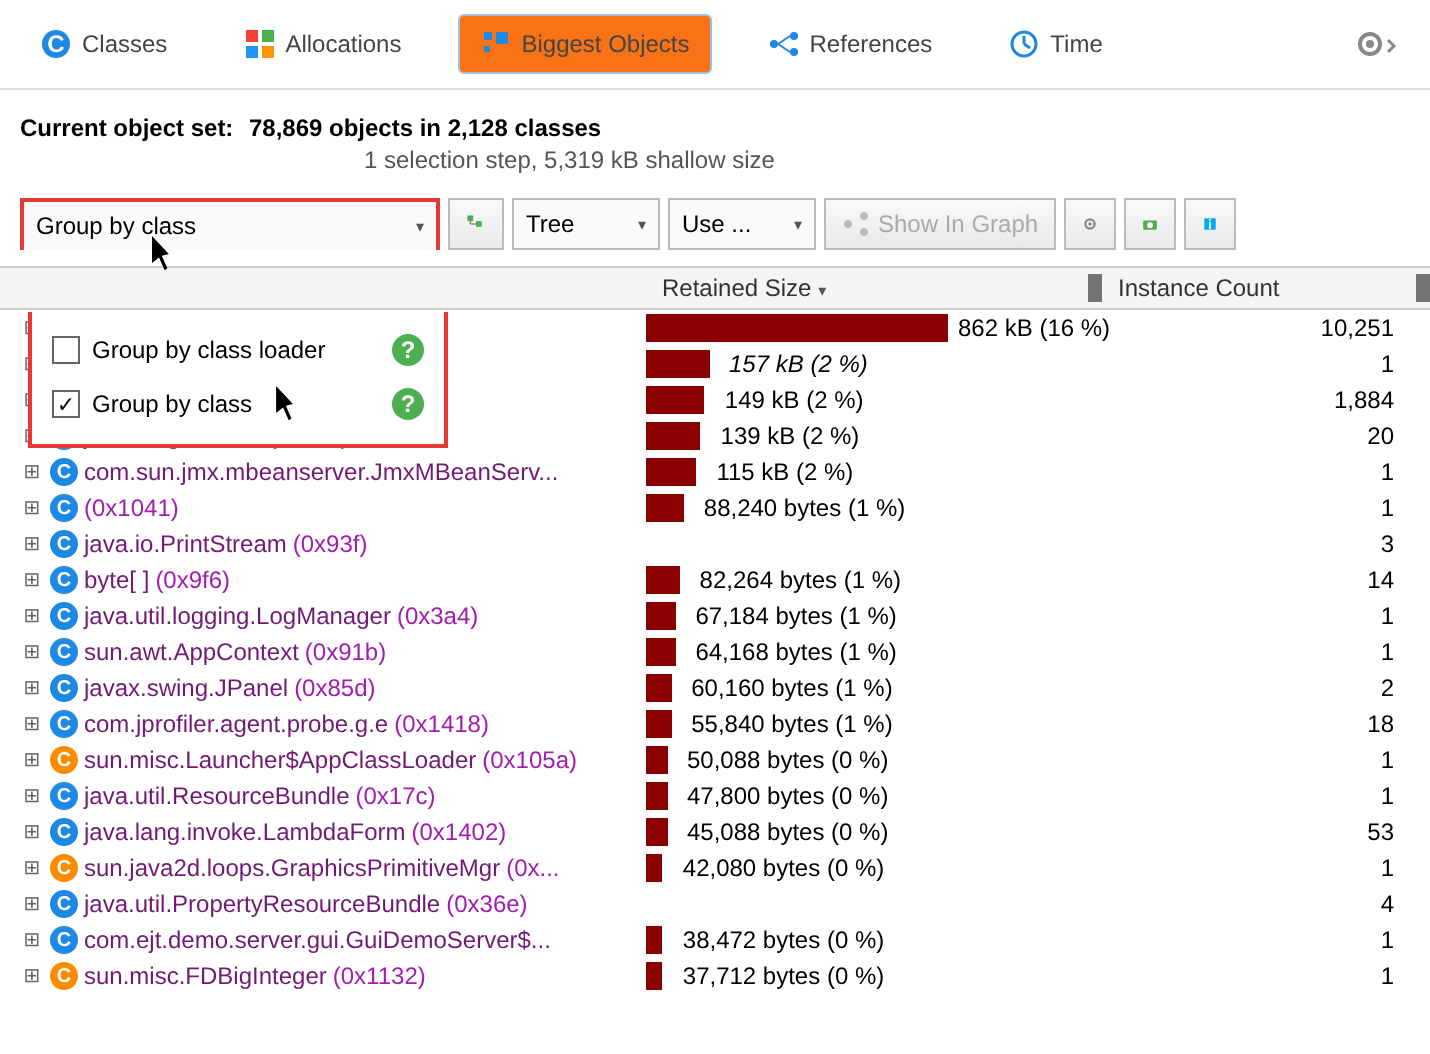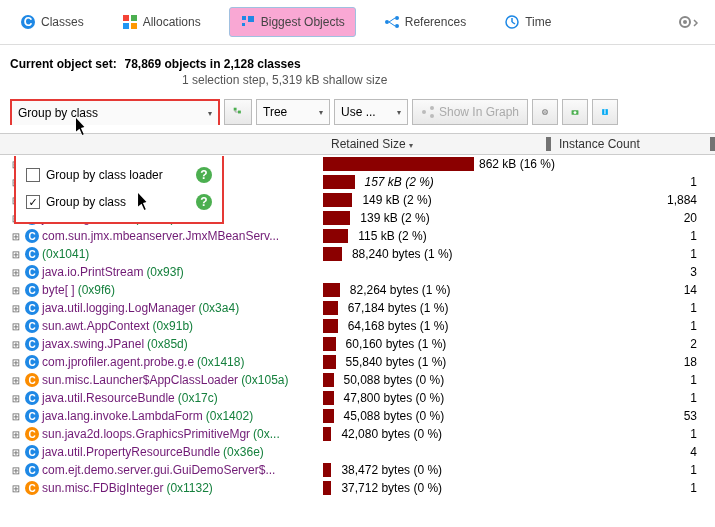--- a/index.html
+++ b/index.html
@@ -1,44 +1,44 @@
 <!DOCTYPE html>
 <html><head>
 <meta charset="utf-8">
 <style>
 *{margin:0;padding:0;box-sizing:border-box;font-family:Tahoma,Arial,sans-serif;font-size:12px}
 body{background:#fff;width:715px;height:527px;overflow:hidden;position:relative}
 .tabs{display:flex;align-items:center;padding:7px 10px;border-bottom:1px solid #ddd}
 .tab{display:flex;align-items:center;gap:5px;padding:6px 10px;margin-right:18px;cursor:pointer;color:#444}
-.tab.active{background:#f9a8d4;border:1px solid #a0c0e0;border-radius:3px}
+.tab.active{background:#f97316;border:1px solid #a0c0e0;border-radius:3px}
 .tab .ic{width:16px;height:16px;display:inline-block}
 .gear-right{margin-left:auto;padding-right:6px}
 .summary{padding:10px 10px 4px}
 .summary h2{font-size:14px;font-weight:bold}
 .summary .sub{margin-left:172px;color:#555;margin-top:2px}
 .toolbar{display:flex;align-items:center;gap:4px;padding:8px 10px}
 .combo{display:flex;align-items:center;justify-content:space-between;height:26px;border:1px solid #bbb;background:#fafafa;padding:0 6px}
 .combo.red{border:2px solid #e53935;border-bottom:0}
 .btn{height:26px;border:1px solid #bbb;background:linear-gradient(#fafafa,#e8e8e8);padding:0 8px;display:flex;align-items:center;gap:4px;color:#333}
 .btn.disabled{color:#aaa}
 .btn-ico{width:26px;justify-content:center}
 .table-head{display:flex;border-top:1px solid #ccc;border-bottom:1px solid #ccc;background:#f5f5f5;height:22px;align-items:center}
-.th{padding:0 8px;border-right:5px solid #737373;color:#333}
+.th{padding:0 8px;border-right:7px solid #737373;color:#333}
 .th1{width:323px}
 .th2{width:228px}
 .th3{flex:1}
 .rows{overflow:hidden}
 .row{display:flex;align-items:center;height:18px}
 .c1{width:323px;display:flex;align-items:center;gap:3px;padding-left:10px;white-space:nowrap;overflow:hidden}
 .exp{width:12px;text-align:center;color:#666;font-size:10px}
 .ci{width:14px;height:14px;border-radius:50%;display:inline-flex;align-items:center;justify-content:center;color:#fff;font-weight:bold;font-size:10px}
 .ci.blue{background:#1e88e5}
 .ci.orange{background:#fb8c00}
 .cls{color:#701a75}
-.addr{color:#15803d}
+.addr{color:#a21caf}
 .c2{width:228px;display:flex;position:relative}
 .bar{height:14px;background:#8b0000}
 .sz{position:absolute;left:0;padding-left:6px;white-space:nowrap}
 .c3{flex:1;text-align:right;padding-right:18px}
 .dropdown{position:absolute;left:14px;top:156px;width:210px;background:#fff;border:2px solid #e53935;border-top:0;z-index:10;padding:6px 2px}
 .dd-item{display:flex;align-items:center;padding:5px 8px;gap:6px}
 .cb{width:14px;height:14px;border:1px solid #666;display:inline-flex;align-items:center;justify-content:center;font-size:11px}
 .help{width:16px;height:16px;border-radius:50%;background:#4caf50;color:#fff;display:inline-flex;align-items:center;justify-content:center;font-weight:bold;margin-left:auto}
 .cursor{position:absolute;width:14px;height:18px;background:#000;clip-path:polygon(0 0,60% 50%,35% 55%,55% 90%,45% 95%,25% 60%,0 75%)}
 .tri{font-size:8px;color:#555}
@@ -176,20 +176,21 @@
       <div class="c1">
         <span class="exp">⊞</span>
         <span class="ci blue">C</span>
         <span class="cls">le</span>
         <span class="addr"> (0x297)</span>
       </div>
       <div class="c2">
         <div class="bar" style="width: 151.2px;"></div>
         <span class="sz" style="left: 150px;">862 kB (16 %)</span>
       </div>
+      <div class="c3">10,251</div>
     </div>
     <div class="row">
       <div class="c1">
         <span class="exp">⊞</span>
         <span class="cls"></span>
       </div>
       <div class="c2">
         <div class="bar" style="width: 31.5px;"></div>
         <span class="sz" style="left: 35.5px; font-style: italic;">157 kB (2 %)</span>
       </div>

